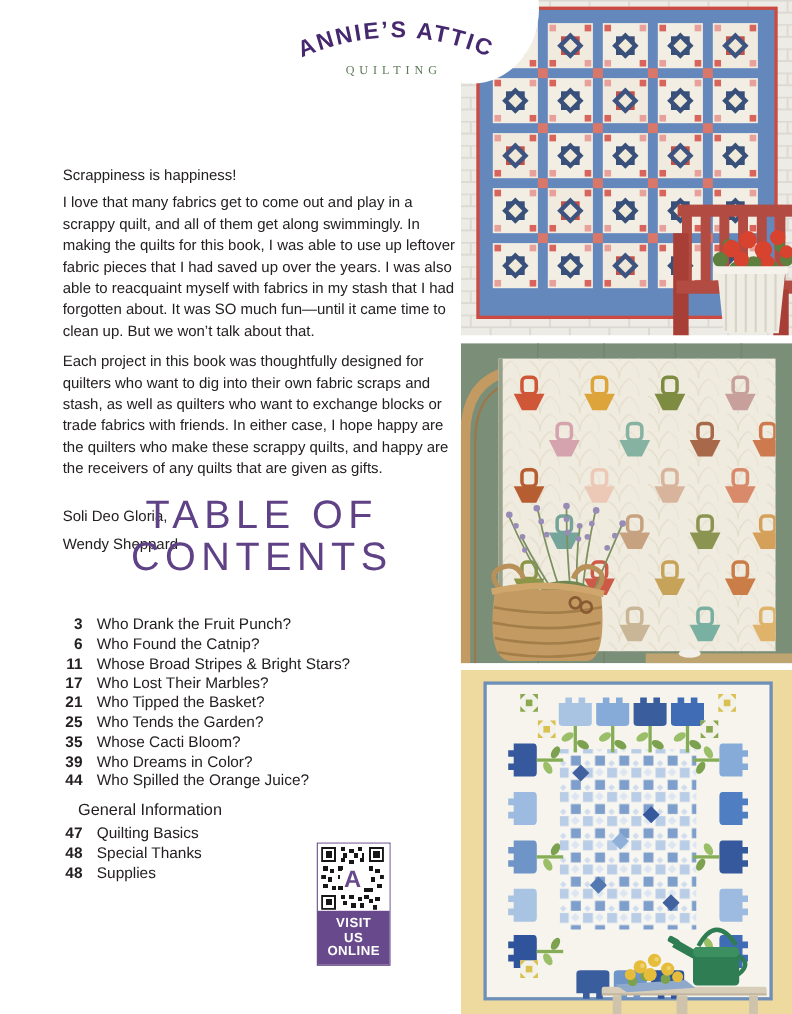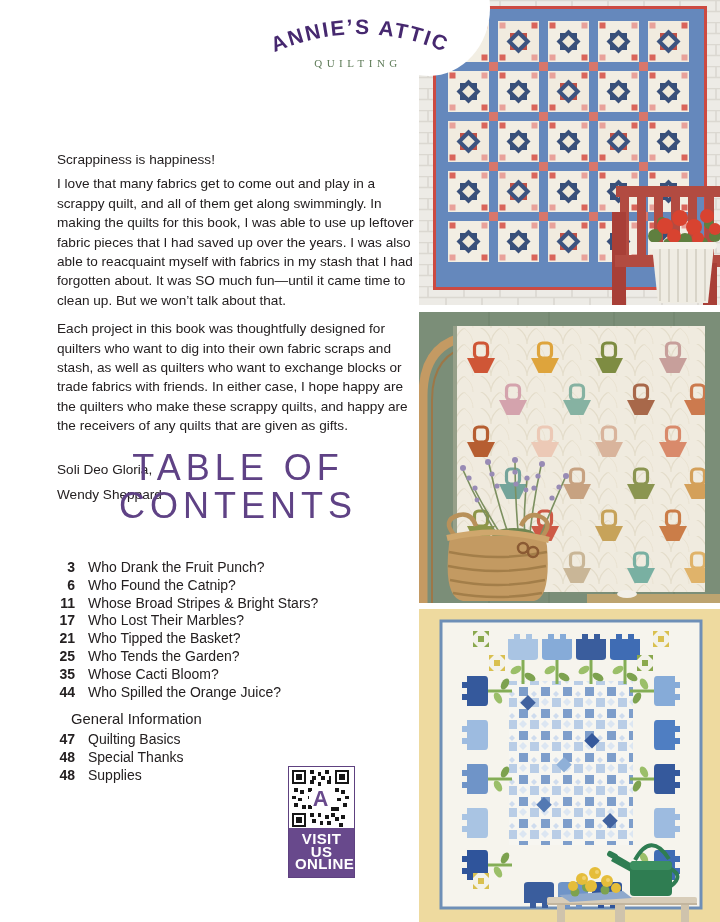--- a/index.html
+++ b/index.html
@@ -20,21 +20,21 @@
   .h-toc{position:absolute;left:58px;top:449px;width:360px;z-index:4;text-align:center;
          font-size:36px;line-height:38px;letter-spacing:5px;color:#5f4285;}
   .toc{position:absolute;left:53px;top:559px;width:350px;z-index:4;}
   .toc-row{display:flex;align-items:baseline;height:17.8px;font-size:14px;}
   .toc-num{width:22px;text-align:right;font-weight:700;flex:none;margin-right:13px;}
   .toc-title{font-weight:400;white-space:nowrap;}
   .toc-gen{font-weight:400;font-size:14.8px;margin:10px 0 4px 18px;}
   .qr{position:absolute;left:288px;top:766px;width:67px;z-index:4;box-sizing:border-box;
       border:1.5px solid #5e4180;background:#fff;}
   .qr-box{padding:3px 3px 1px 3px;background:#fff;line-height:0;}
-  .qr-banner{background:#68498c;color:#fff;font-weight:700;font-size:15px;line-height:12.5px;
+  .qr-banner{background:#68498c;color:#fff;font-weight:700;font-size:12px;line-height:12.5px;
              letter-spacing:.4px;text-align:center;padding:5px 6px 6px;}
 </style>
 </head>
 <body>
 
 <div class="page">
 
   <div class="photo" style="left:419px;top:0;">
     <svg width="301" height="305" viewBox="0 0 301 305">
       <defs>
@@ -409,20 +409,24 @@
     </div>
     <div class="toc-row">
       <span class="toc-num">25</span>
       <span class="toc-title">Who Tends the Garden?</span>
     </div>
     <div class="toc-row">
       <span class="toc-num">35</span>
       <span class="toc-title">Whose Cacti Bloom?</span>
     </div>
     <div class="toc-row">
+      <span class="toc-num">39</span>
+      <span class="toc-title">Who Dreams in Color?</span>
+    </div>
+    <div class="toc-row">
       <span class="toc-num">44</span>
       <span class="toc-title">Who Spilled the Orange Juice?</span>
     </div>
 
     <div class="toc-gen">General Information</div>
 
     <div class="toc-row">
       <span class="toc-num">47</span>
       <span class="toc-title">Quilting Basics</span>
     </div>

